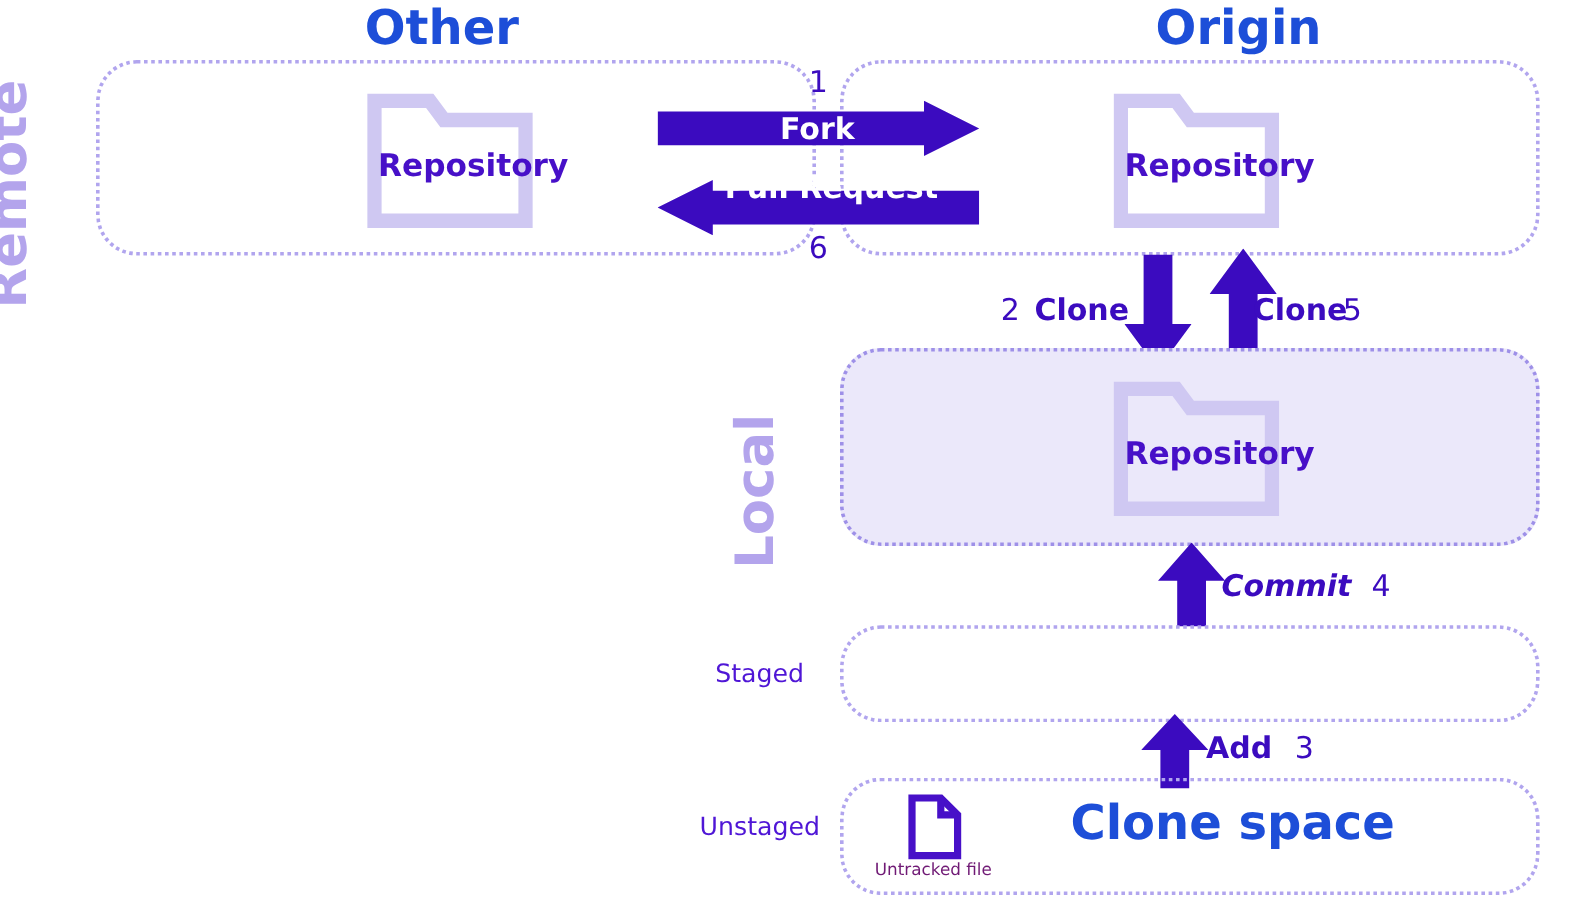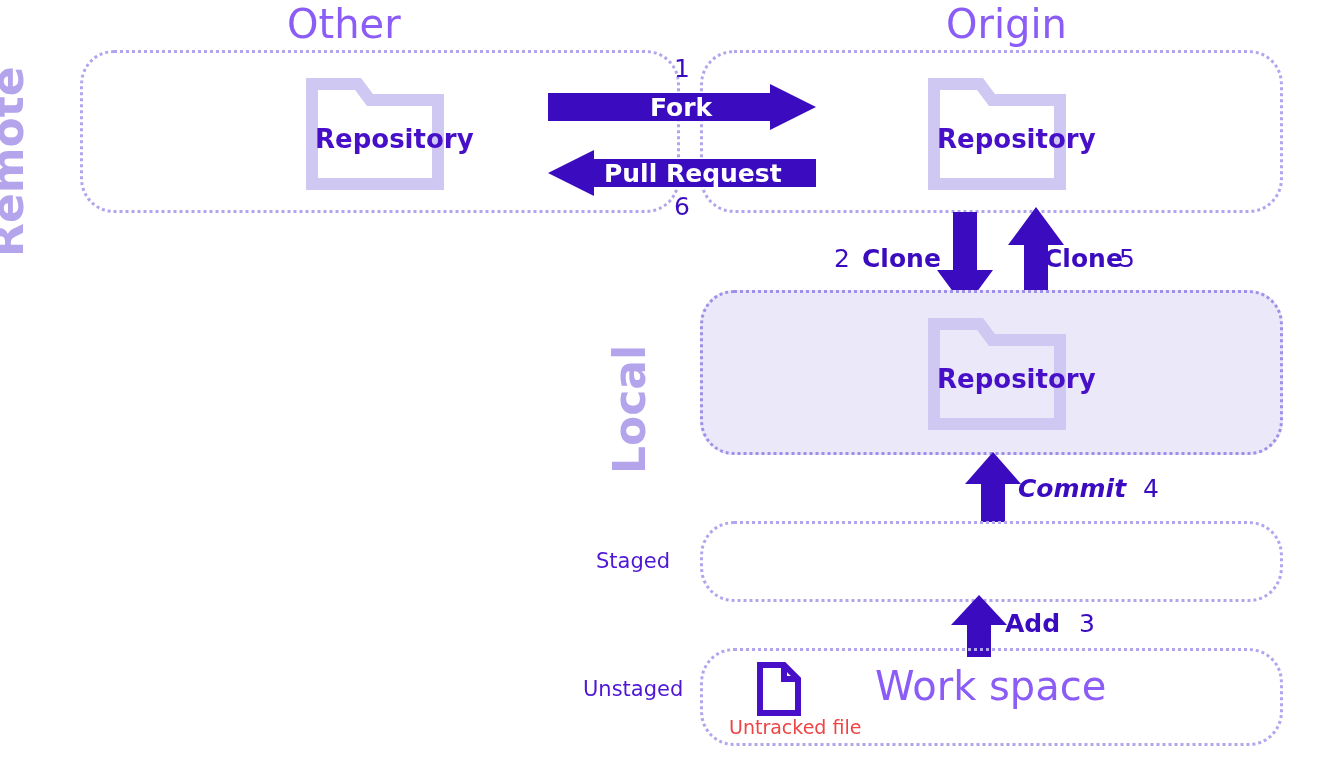--- a/index.html
+++ b/index.html
@@ -27,26 +27,27 @@
     background: transparent;
   }
   .zone.filled {
     background: #ebe8fa;
     border-color: #9e90e8;
   }
 
   
   .zone-title {
     position: absolute;
-    color: #8b5cf6;
-    font-weight: normal;
+    color: #1d4ed8;
+    font-weight: bold;
     font-size: 40px;
     letter-spacing: 0px;
     white-space: nowrap;
     line-height: 1;
+    margin-left: 17px;
   }
   .zone-title.inbox {
     font-size: 40px;
   }
 
   
   .side-label {
     position: absolute;
     color: #b3a4ec;
     font-weight: bold;
@@ -77,22 +78,22 @@
     font-size: 26px;
     white-space: nowrap;
     line-height: 1;
     margin-left: 20px;
   }
 
   
   .file-icon { position: absolute; }
   .file-caption {
     position: absolute;
-    color: #ef4444;
-    font-size: 19px;
+    color: #701a75;
+    font-size: 14px;
     white-space: nowrap;
     line-height: 1;
   }
 
   
   .arrow { position: absolute; }
 
   
   .arrow-label {
     position: absolute;
@@ -152,21 +153,21 @@
     </svg>
   </div>
   <div class="arrow-label on-bar" style="left:650px; top:95px;">Fork</div>
   <div class="step-num" style="left:674px; top:56px;">1</div>
 
   <div class="arrow" style="left:548px; top:150px;">
     <svg width="268" height="46" viewBox="0 0 268 46" xmlns="http://www.w3.org/2000/svg">
       <path d="M268 9 H46 V0 L0 23 L46 46 V37 H268 Z" fill="#3b0bbf"></path>
     </svg>
   </div>
-  <div class="arrow-label on-bar" style="left:604px; top:161px;">Pull Request</div>
+  <div class="arrow-label on-bar" style="left:604px; top:144px;">Pull Request</div>
   <div class="step-num" style="left:674px; top:194px;">6</div>
 
   <div class="arrow" style="left:937px; top:212px;">
     <svg width="56" height="96" viewBox="0 0 56 96" xmlns="http://www.w3.org/2000/svg">
       <path d="M16 0 H40 V58 H56 L28 96 L0 58 H16 Z" fill="#3b0bbf"></path>
     </svg>
   </div>
   <div class="step-num thin" style="left:834px; top:246px;">2</div>
   <div class="arrow-label outside" style="left:862px; top:246px;">Clone</div>
 
@@ -207,21 +208,21 @@
       <path d="M28 0 L56 30 H40 V62 H16 V30 H0 Z" fill="#3b0bbf"></path>
     </svg>
   </div>
   <div class="arrow-label outside" style="left:1005px; top:611px;">Add</div>
   <div class="step-num thin" style="left:1079px; top:611px;">3</div>
 
   <div class="zone" style="left:700px; top:648px; width:583px; height:98px;"></div>
 
   <div class="small-label" style="left:583px; top:679px;">Unstaged</div>
 
-  <div class="zone-title inbox" style="left:875px; top:666px;">Work space</div>
+  <div class="zone-title inbox" style="left:875px; top:666px;">Clone space</div>
 
   <div class="file-icon" style="left:756px; top:661px;">
     <svg width="46" height="56" viewBox="0 0 46 56" xmlns="http://www.w3.org/2000/svg">
       <path d="M4 4 H28 L42 18 V52 H4 Z" fill="none" stroke="#4710c8" stroke-width="6" stroke-linejoin="miter"></path>
       <path d="M28 4 V18 H42" fill="none" stroke="#4710c8" stroke-width="6" stroke-linejoin="miter"></path>
     </svg>
   </div>
   <div class="file-caption" style="left:729px; top:718px;">Untracked file</div>
 
 </div>

